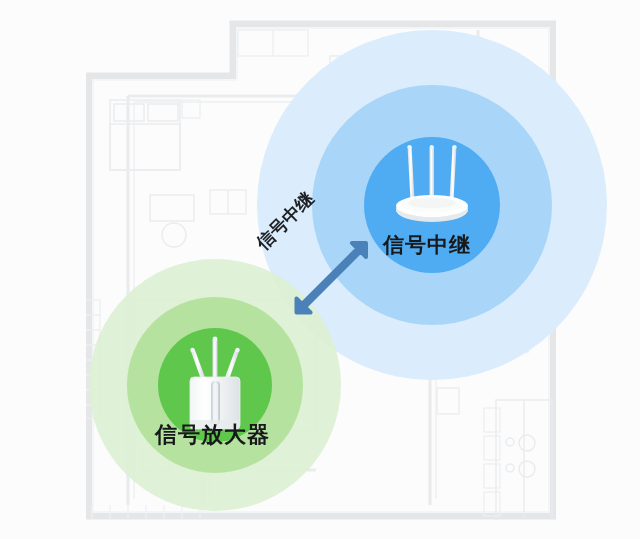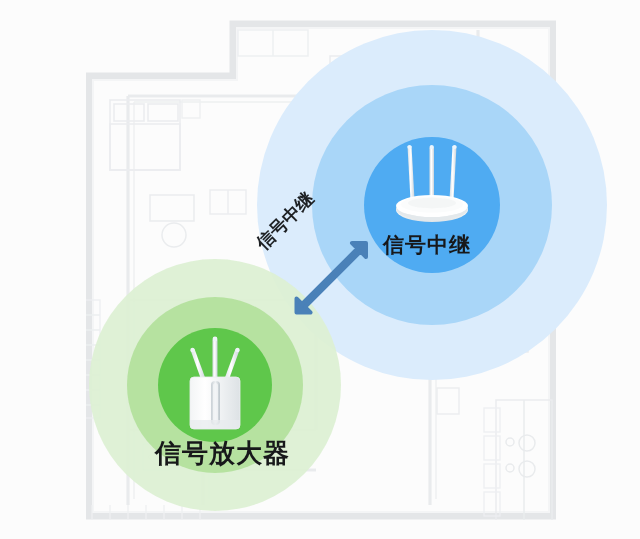--- a/index.html
+++ b/index.html
@@ -13,21 +13,21 @@
   #stage svg{position:absolute;left:0;top:0;}
   .lbl{
     position:absolute;
     font-family:"DejaVu Sans","Liberation Sans",sans-serif;
     font-weight:bold;
     color:#17181a;
     white-space:nowrap;
     letter-spacing:1px;
   }
   #label-main-router{ left:383px; top:231px; font-size:21px; }
-  #label-extender{   left:155px; top:436px; font-size:26px; }
+  #label-extender{   left:155px; top:420px; font-size:22px; }
   #label-relay{
     left:251px; top:238px; font-size:18px; color:#1d2023;
     transform:rotate(-45deg); transform-origin:left top;
     letter-spacing:0px;
   }
 </style>
 </head>
 <body>
 
 <div id="stage">

